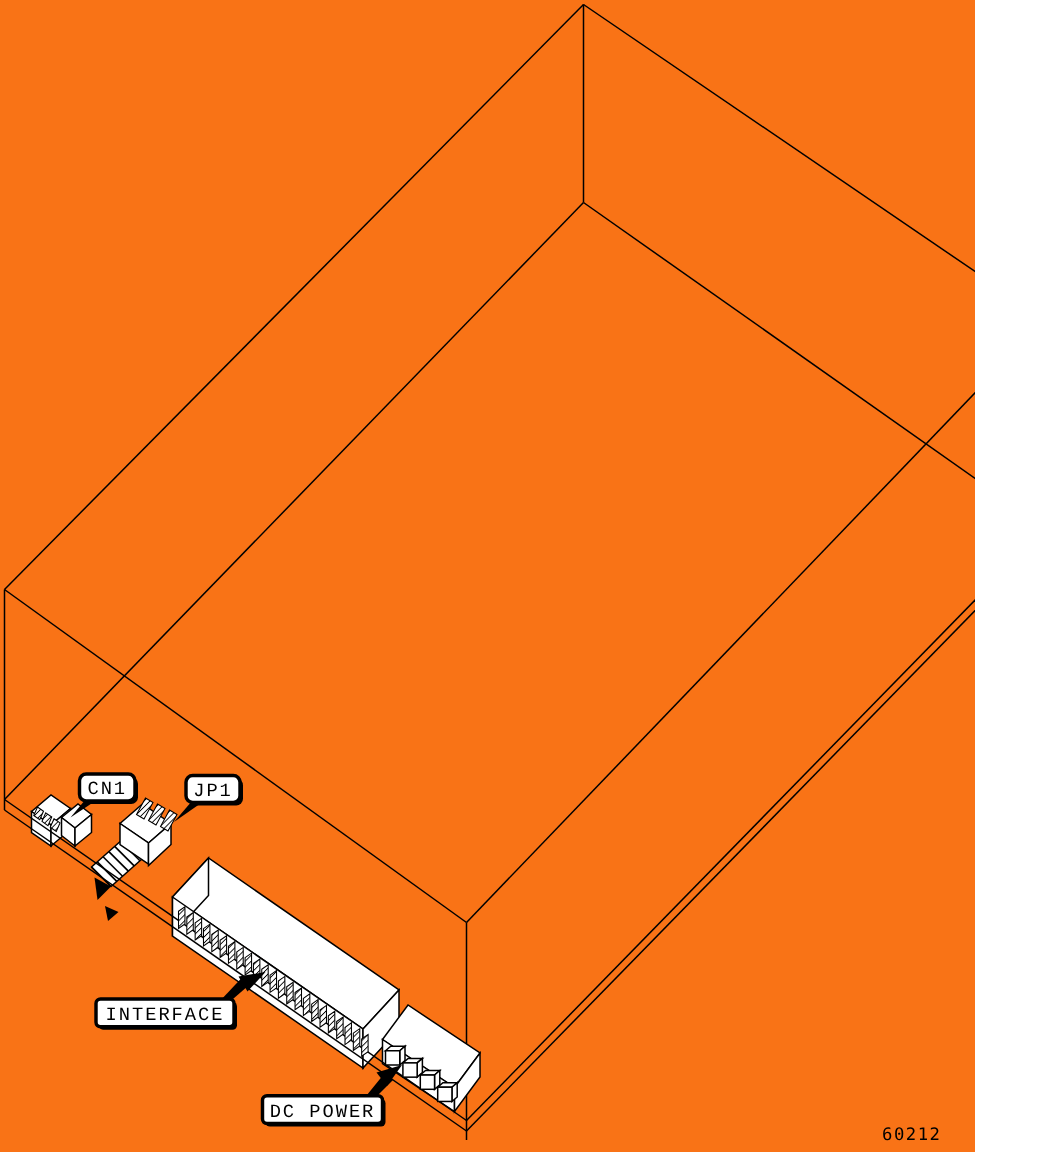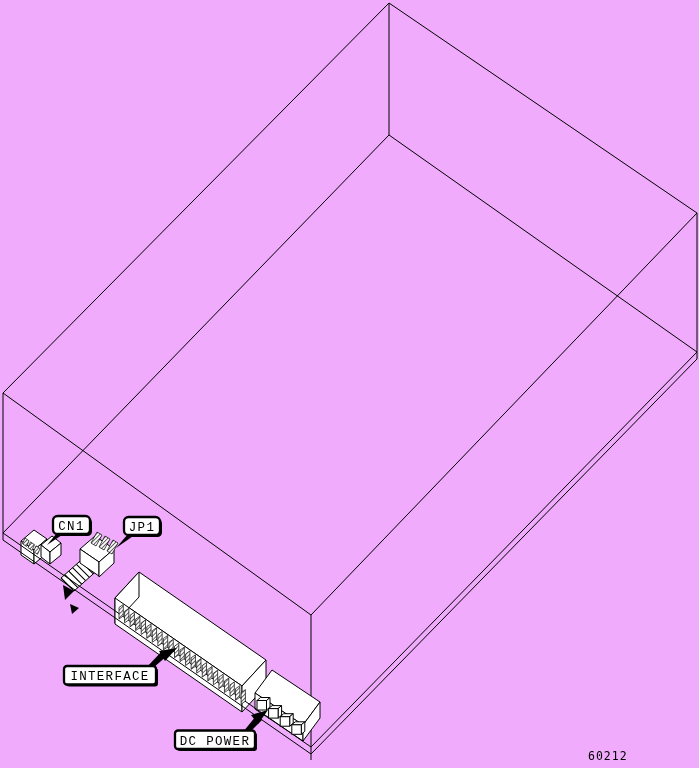--- a/index.html
+++ b/index.html
@@ -1,16 +1,16 @@
 <!DOCTYPE html>
 <html><head>
 <meta charset="utf-8">
 <style>
   html,body{margin:0;padding:0;background:#ffffff;}
-  .stage{position:relative;width:699px;height:768px;background:#f0abfc;overflow:hidden;
+  .stage{position:relative;width:650px;height:768px;background:#f97316;overflow:hidden;
          font-family:"Liberation Sans",sans-serif;}
   svg{display:block;}
   .ln{stroke:#000;stroke-width:1;fill:none;}
   .face{fill:#fff;stroke:#000;stroke-width:1;}
   .pin{fill:url(#hatch);stroke:#000;stroke-width:0.7;}
   .stripe{stroke:#000;stroke-width:1.1;}
   .blk{fill:#000;stroke:none;}
   .callout-shadow{fill:#000;stroke:none;}
   .callout-rect{fill:#fff;stroke:#000;stroke-width:2.3;}
   .callout-text{font-family:"Liberation Mono","DejaVu Sans Mono",monospace;

